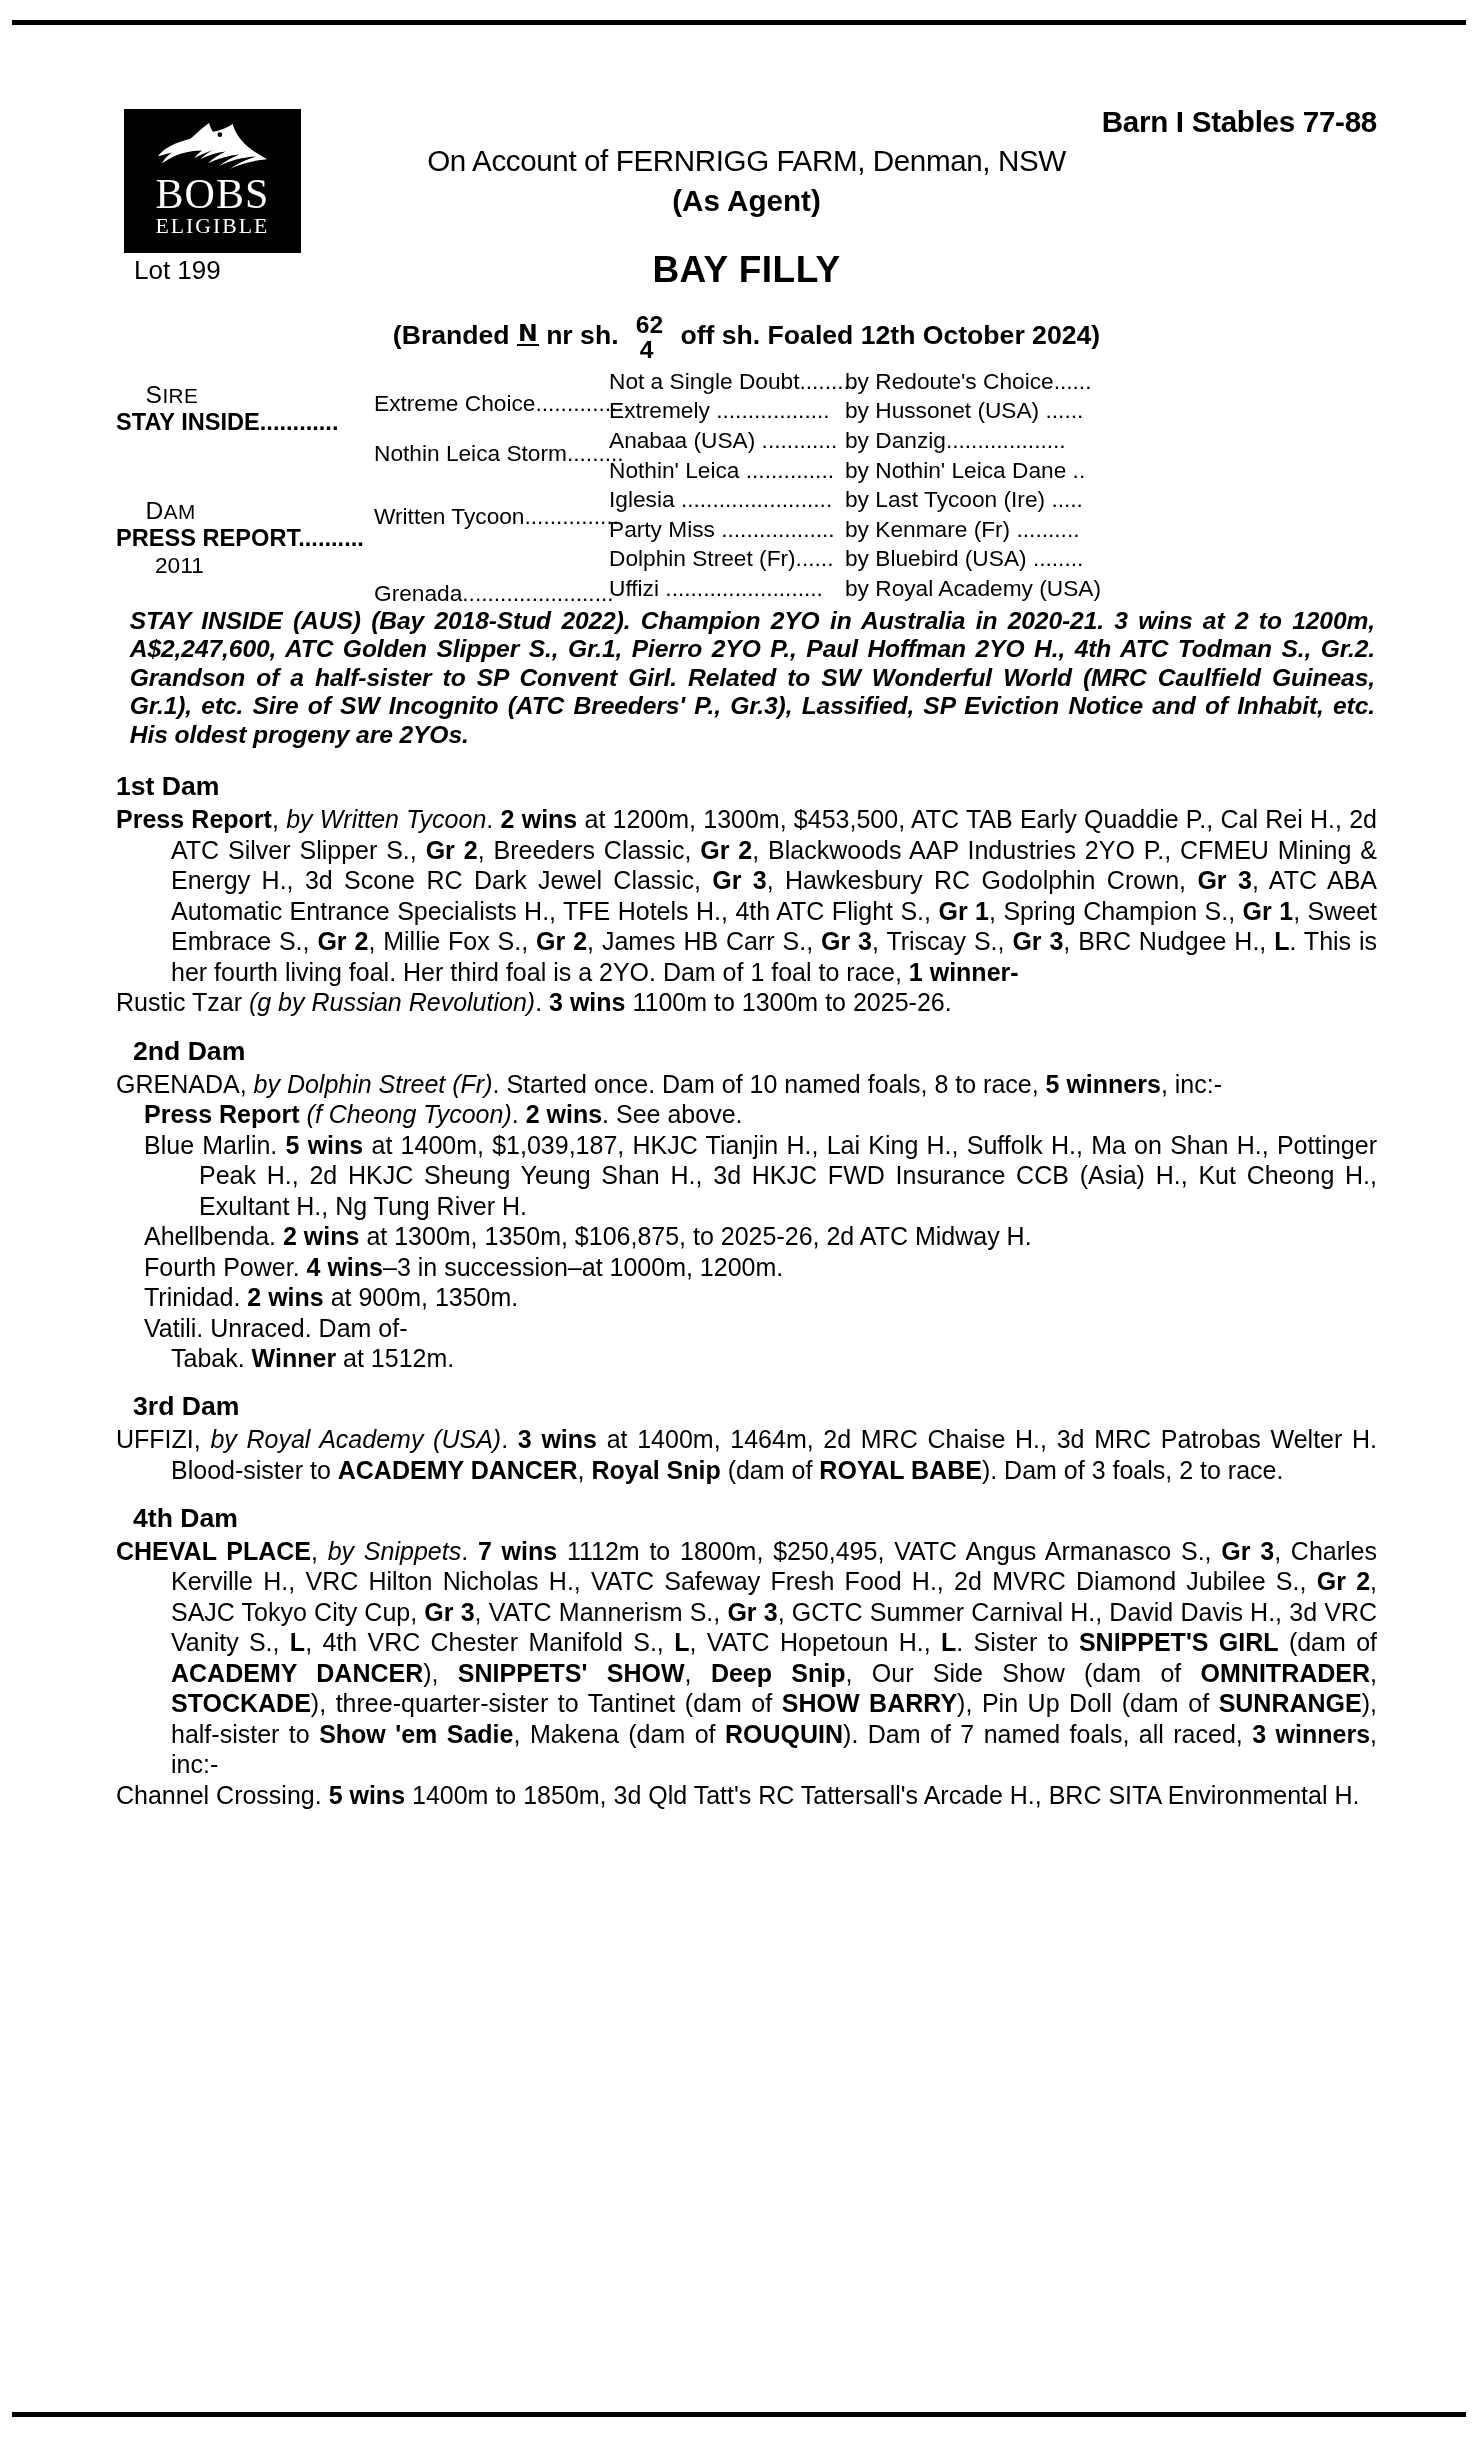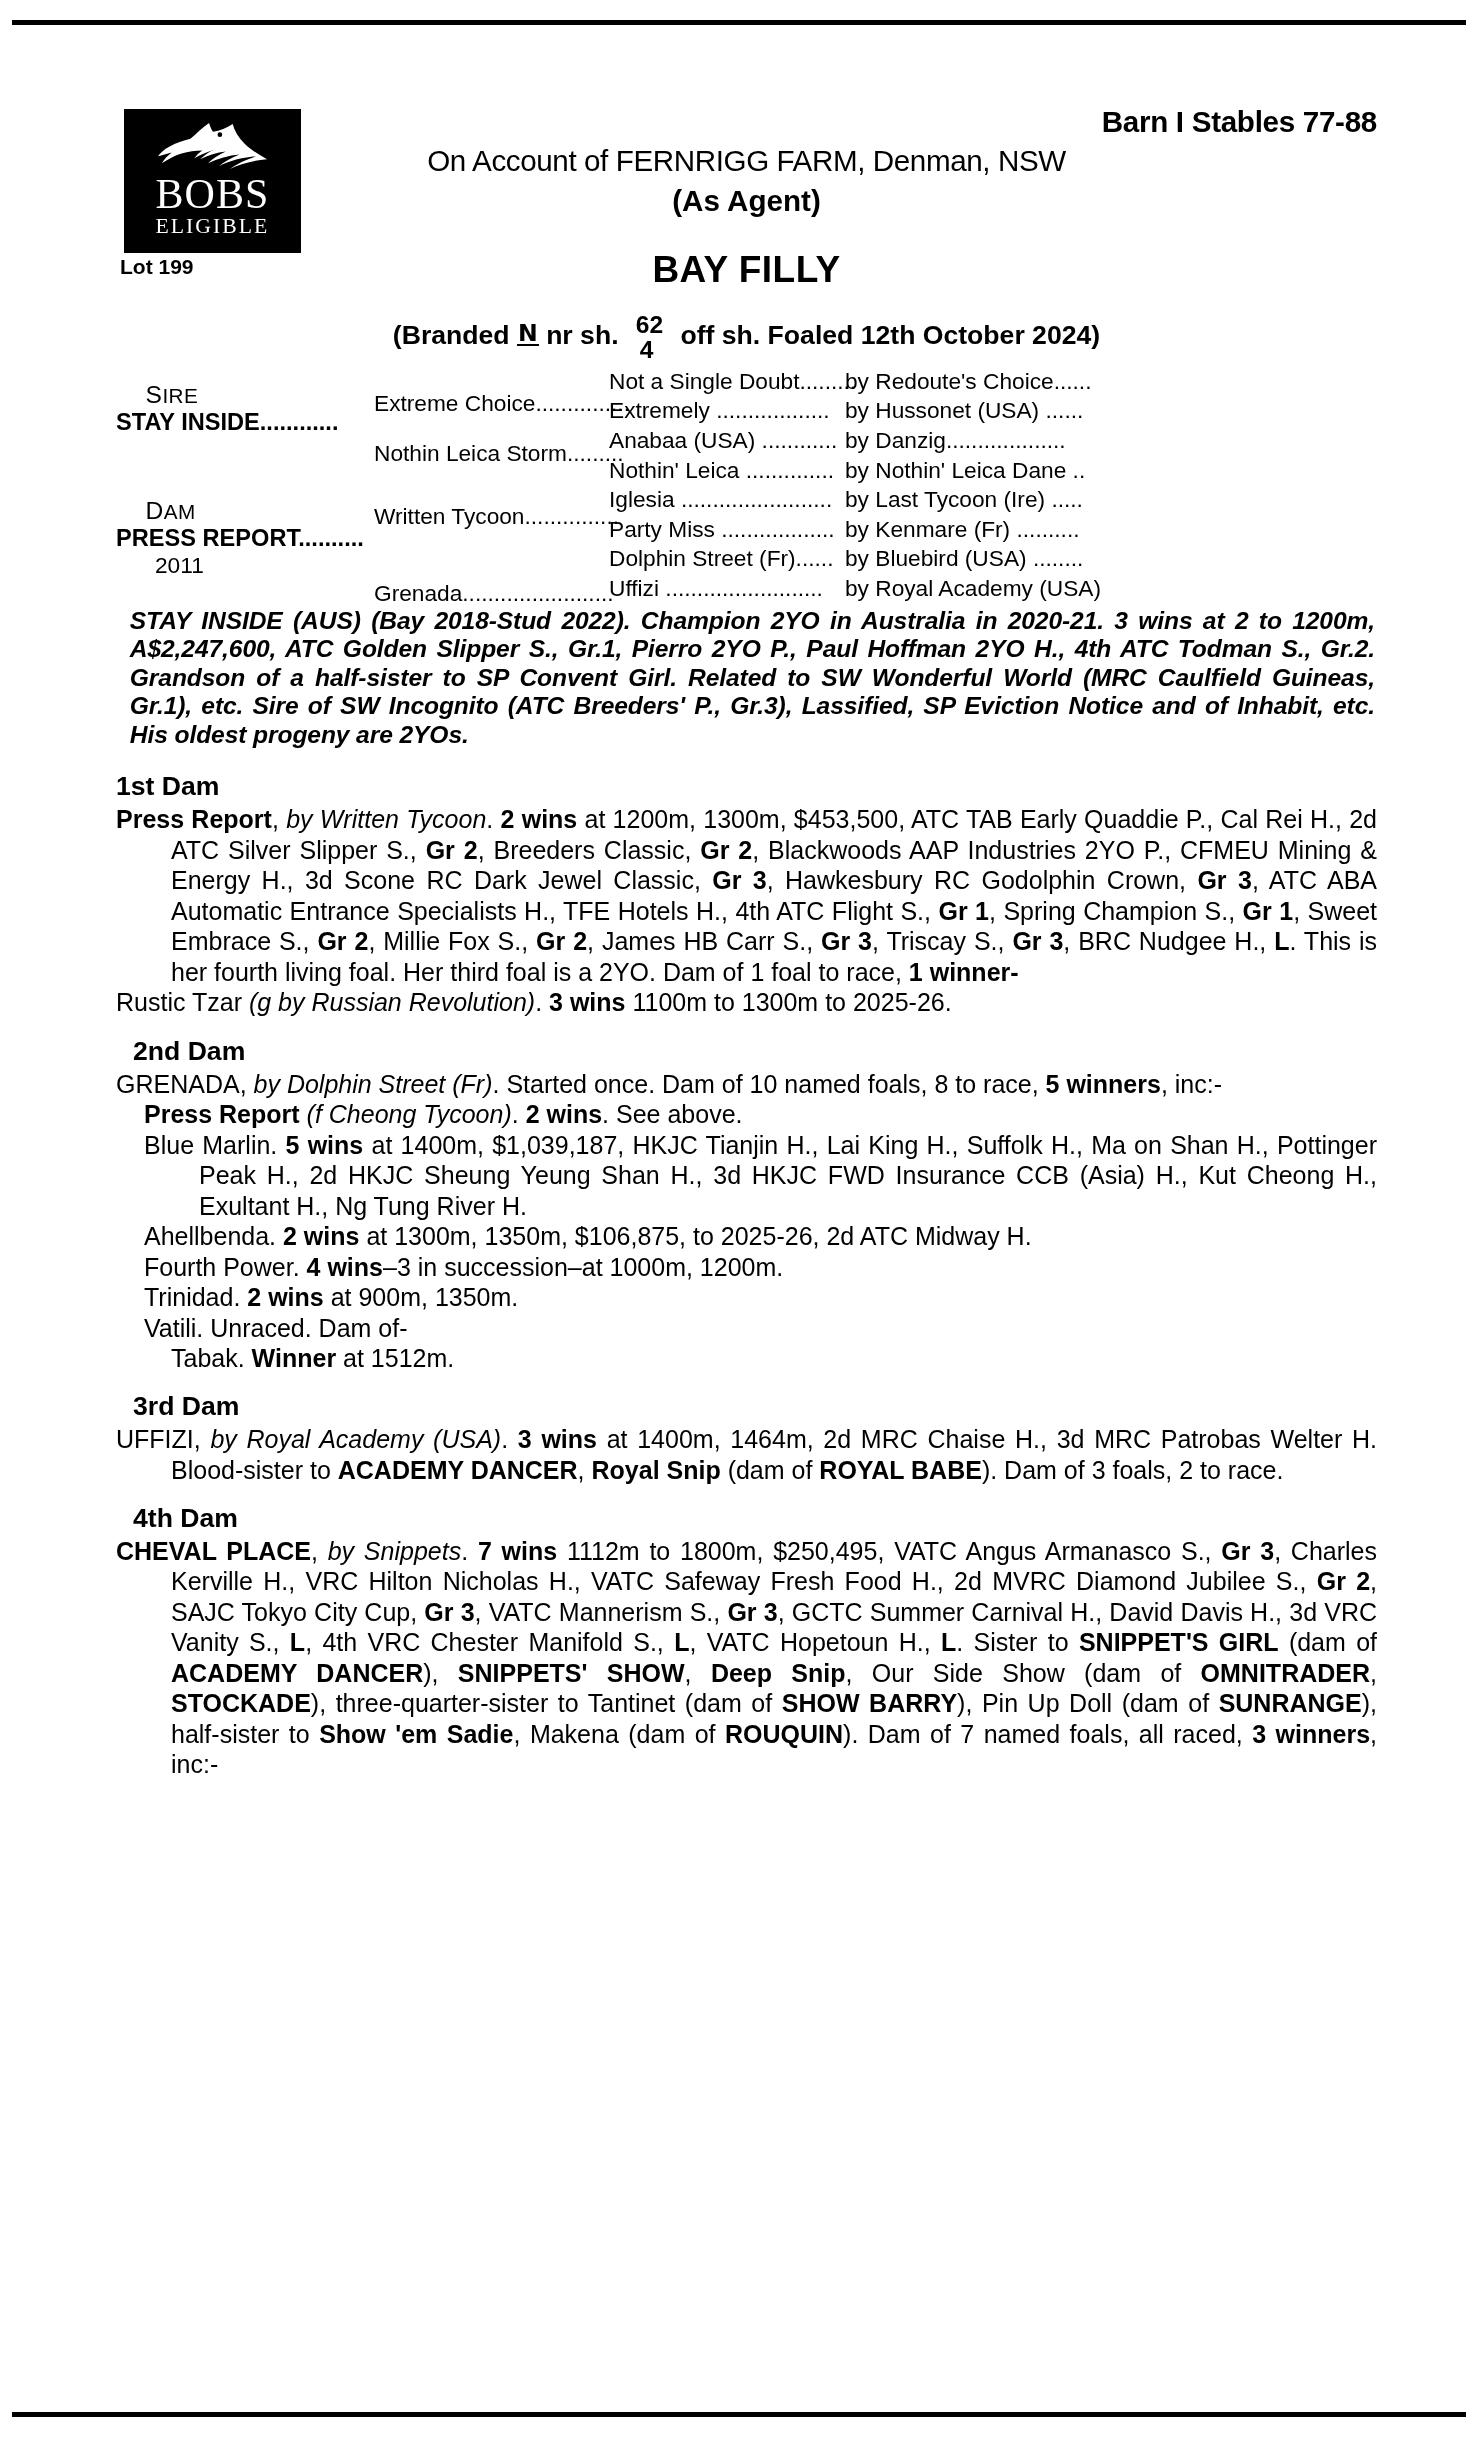--- a/index.html
+++ b/index.html
@@ -110,24 +110,24 @@
     font-weight: bold;
   }
 
   
   .title-block {
     position: relative;
     height: 108px;
   }
   .lot-no {
     position: absolute;
-    left: 4px;
+    left: 18px;
     top: 11.8px;
-    font-size: 21px;
-    font-weight: bold;
+    font-size: 26px;
+    font-weight: normal;
   }
   .animal-type {
     text-align: center;
     font-size: 37px;
     font-weight: bold;
     letter-spacing: 0.5px;
     padding-top: 5.9px;
   }
   .branding {
     text-align: center;
@@ -363,17 +363,18 @@
         <p class="entry ind1"><span>Blue Marlin. </span><b>5 wins</b><span> at 1400m, $1,039,187, HKJC Tianjin H., Lai King H., Suffolk H., Ma on Shan H., Pottinger Peak H., 2d HKJC Sheung Yeung Shan H., 3d HKJC FWD Insurance CCB (Asia) H., Kut Cheong H., Exultant H., Ng Tung River H.</span></p>
         <p class="entry ind1"><span>Ahellbenda. </span><b>2 wins</b><span> at 1300m, 1350m, $106,875, to 2025-26, 2d ATC Midway H.</span></p>
         <p class="entry ind1"><span>Fourth Power. </span><b>4 wins</b><span>–3 in succession–at 1000m, 1200m.</span></p>
         <p class="entry ind1"><span>Trinidad. </span><b>2 wins</b><span> at 900m, 1350m.</span></p>
         <p class="entry ind1"><span>Vatili. Unraced. Dam of-</span></p>
         <p class="entry ind2"><span>Tabak. </span><b>Winner</b><span> at 1512m.</span></p>
         <div class="dam-head tight">3rd Dam</div>
         <p class="entry"><span>UFFIZI, </span><i>by Royal Academy (USA)</i><span>. </span><b>3 wins</b><span> at 1400m, 1464m, 2d MRC Chaise H., 3d MRC Patrobas Welter H. Blood-sister to </span><b>ACADEMY DANCER</b><span>, </span><b>Royal Snip</b><span> (dam of </span><b>ROYAL BABE</b><span>). Dam of 3 foals, 2 to race.</span></p>
         <div class="dam-head tight">4th Dam</div>
         <p class="entry"><b>CHEVAL PLACE</b><span>, </span><i>by Snippets</i><span>. </span><b>7 wins</b><span> 1112m to 1800m, $250,495, VATC Angus Armanasco S., </span><b>Gr 3</b><span>, Charles Kerville H., VRC Hilton Nicholas H., VATC Safeway Fresh Food H., 2d MVRC Diamond Jubilee S., </span><b>Gr 2</b><span>, SAJC Tokyo City Cup, </span><b>Gr 3</b><span>, VATC Mannerism S., </span><b>Gr 3</b><span>, GCTC Summer Carnival H., David Davis H., 3d VRC Vanity S., </span><b>L</b><span>, 4th VRC Chester Manifold S., </span><b>L</b><span>, VATC Hopetoun H., </span><b>L</b><span>. Sister to </span><b>SNIPPET'S GIRL</b><span> (dam of </span><b>ACADEMY DANCER</b><span>), </span><b>SNIPPETS' SHOW</b><span>, </span><b>Deep Snip</b><span>, Our Side Show (dam of </span><b>OMNITRADER</b><span>, </span><b>STOCKADE</b><span>), three-quarter-sister to Tantinet (dam of </span><b>SHOW BARRY</b><span>), Pin Up Doll (dam of </span><b>SUNRANGE</b><span>), half-sister to </span><b>Show 'em Sadie</b><span>, Makena (dam of </span><b>ROUQUIN</b><span>). Dam of 7 named foals, all raced, </span><b>3 winners</b><span>, inc:-</span></p>
+        <p class="entry"><span>Channel Crossing. </span><b>5 wins</b><span> 1400m to 1850m, 3d Qld Tatt's RC Tattersall's Arcade H., BRC SITA Environmental H.</span></p>
       </div>
 
   </div>
 </div>
 
 
 </body></html>

